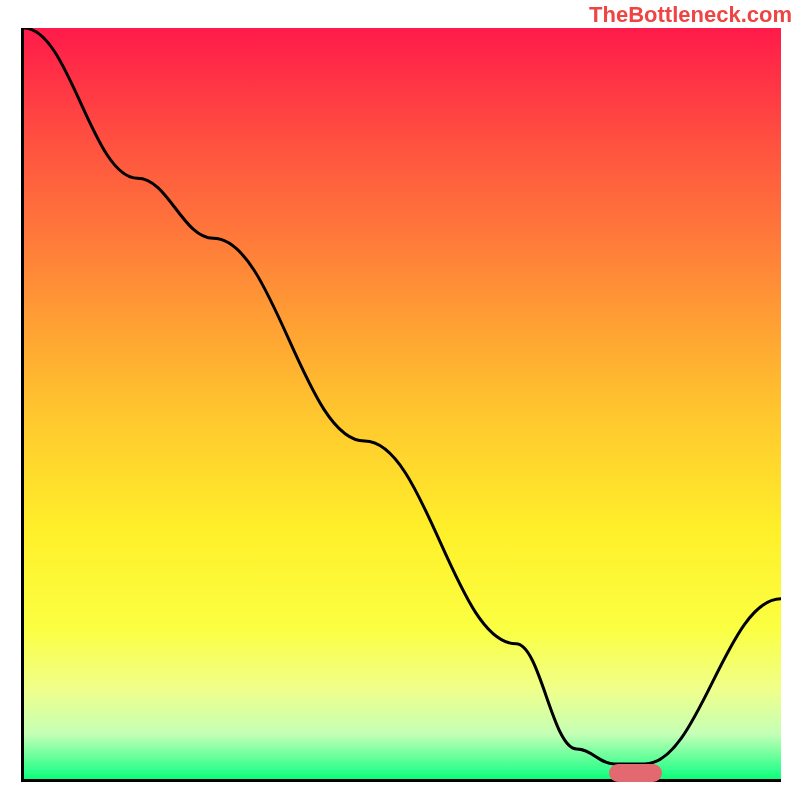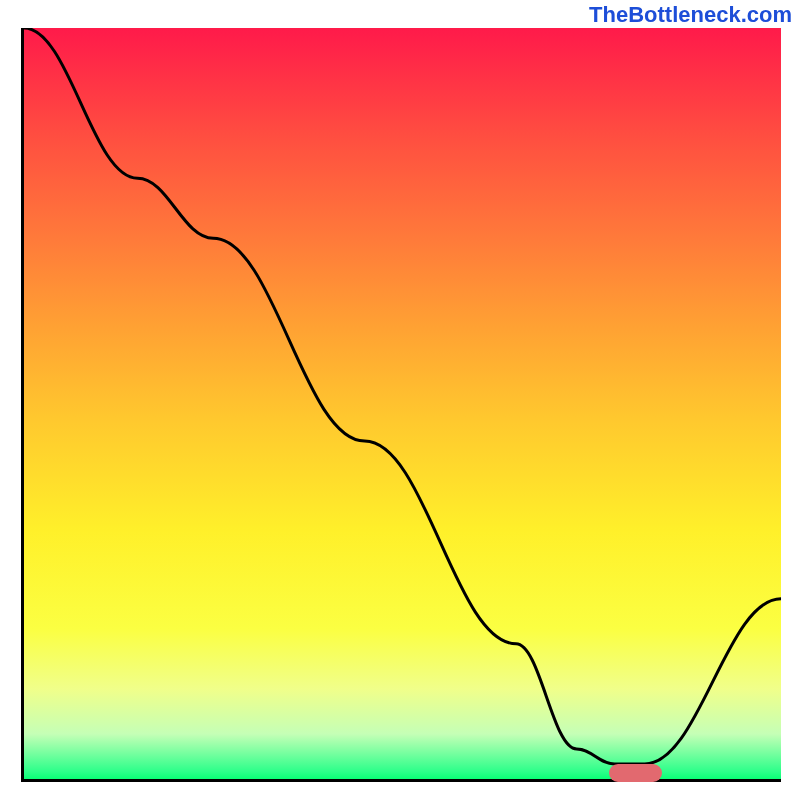--- a/index.html
+++ b/index.html
@@ -4,21 +4,21 @@
 <style>
   * { margin: 0; padding: 0; box-sizing: border-box; }
   body { width: 800px; height: 800px; position: relative; font-family: Arial, sans-serif; background: #fff; }
   .container { width: 800px; height: 800px; position: relative; }
   .watermark {
     position: absolute;
     top: 2px;
     right: 8px;
     font-size: 22px;
     font-weight: bold;
-    color: #1d4ed8;
+    color: #ef4444;
     z-index: 10;
   }
   .plot-area {
     position: absolute;
     left: 21px;
     top: 28px;
     width: 760px;
     height: 754px;
     border-left: 3px solid #000;
     border-bottom: 3px solid #000;

